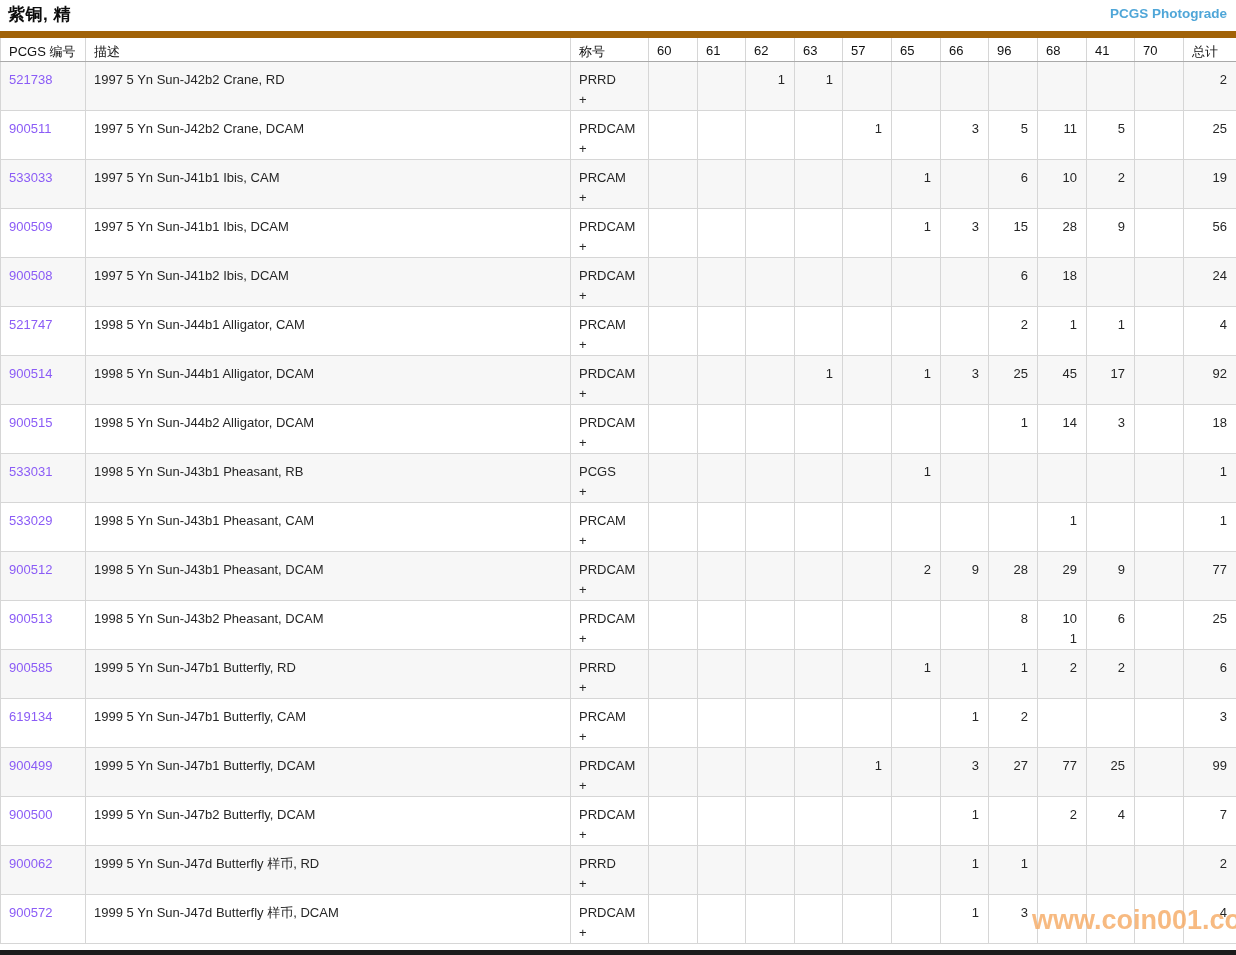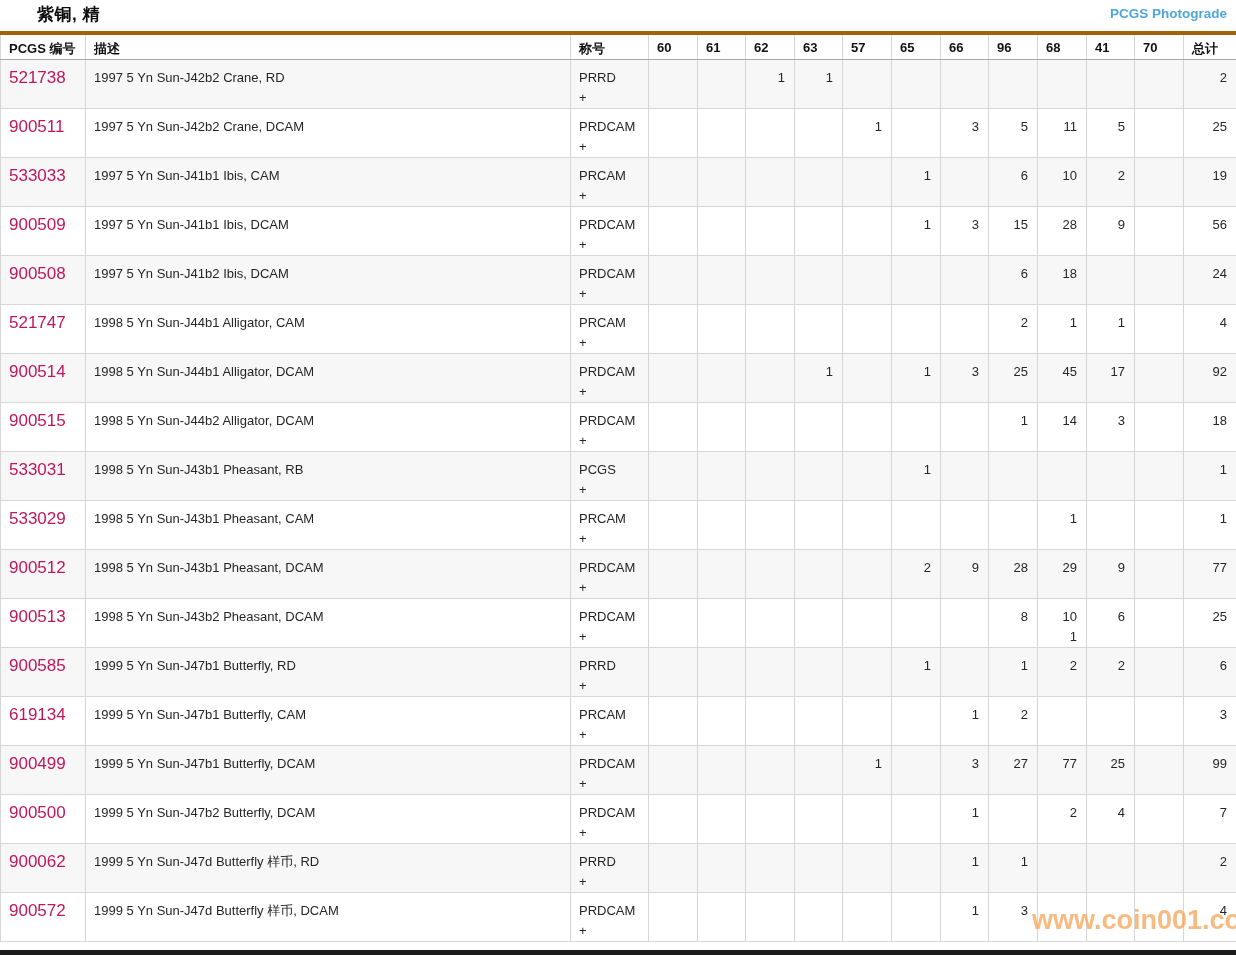--- a/index.html
+++ b/index.html
@@ -1,42 +1,42 @@
 <!DOCTYPE html>
 <html><head>
 <meta charset="utf-8">
 <style>
   * { margin:0; padding:0; box-sizing:border-box; }
   html,body { width:1236px; height:955px; }
   body {
     overflow:hidden; background:#ffffff; position:relative;
     font-family:"Liberation Sans", sans-serif; color:#262626;
   }
-  .topbar { height:31px; position:relative;margin-left:29px; }
+  .topbar { height:31px; position:relative; }
   .page-title {
     position:absolute; left:8px; top:3px;
     font-size:17px; font-weight:bold; color:#0d0d0d; letter-spacing:0.5px;
   }
   .photograde-link {
     position:absolute; right:9px; top:6px;
     font-size:13.5px; color:#4FA6D8; text-decoration:none; cursor:pointer;font-weight:bold;
   }
   table { width:1236px; table-layout:fixed; border-collapse:collapse; }
   th, td { border:1px solid #d6d6d6; font-size:13px; }
   thead th {
     height:26px; padding:5px 8px 0; text-align:left; vertical-align:top;
-    font-weight:bold; color:#111; white-space:nowrap;
-    border-top:4px solid #a16207; border-bottom:1px solid #a9a9a9;
+    font-weight:normal; color:#111; white-space:nowrap;
+    border-top:7px solid #a16207; border-bottom:1px solid #a9a9a9;
     background:#ffffff;
   }
   thead th.num { text-align:left; padding-right:9px; }
   tbody td { height:49px; vertical-align:top; padding:8px 8px 0; line-height:20px; }
   tbody tr:nth-child(odd) { background:#f7f7f7; }
   tbody tr:nth-child(even) { background:#ffffff; }
-  td.idcell a { color:#be185d; text-decoration:none; font-size:17px; }
+  td.idcell a { color:#8b5cf6; text-decoration:none; font-size:13px; }
   td.desc { white-space:nowrap; overflow:hidden; }
   td.num { text-align:right; padding-right:9px; }
   td.num div { min-height:20px; }
   .watermark {
     position:absolute; left:1032px; top:905px; z-index:5;
     font-size:27px; font-weight:bold; white-space:nowrap;
     color:rgba(245,166,93,0.78);
   }
   .bottom-bar {
     position:absolute; left:0; bottom:0; width:1236px; height:5px;

